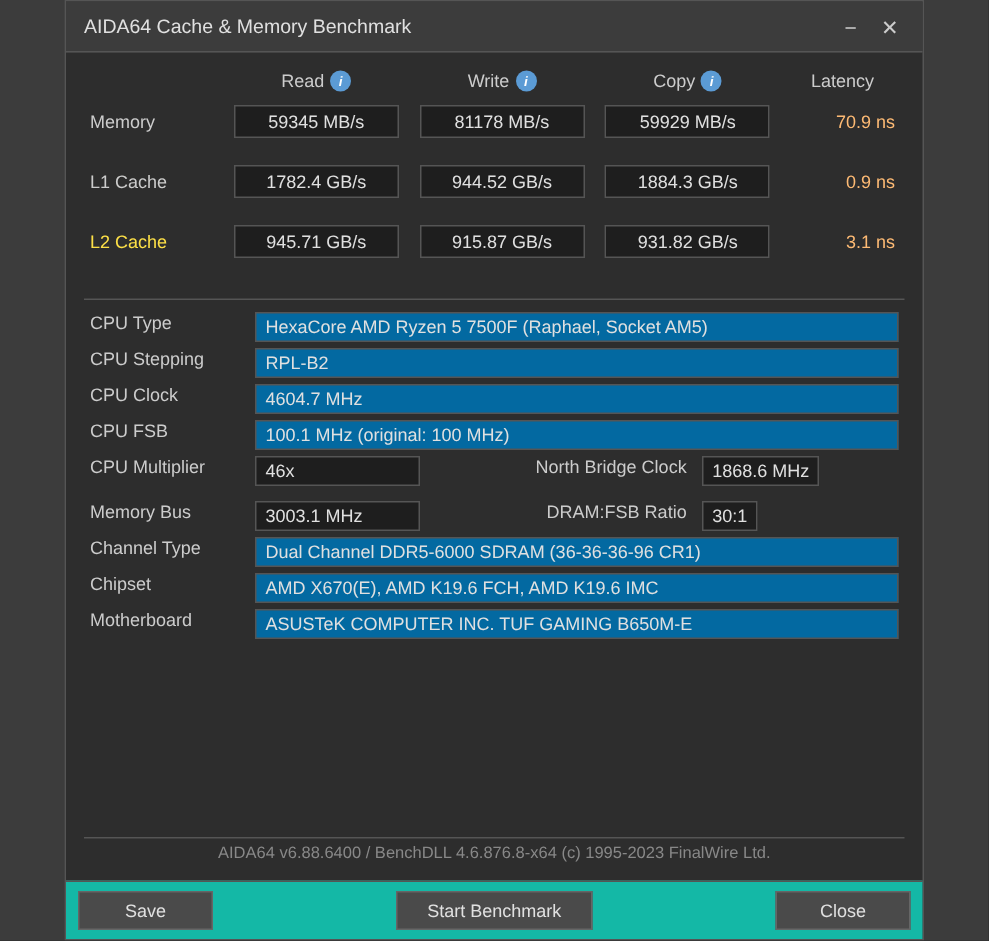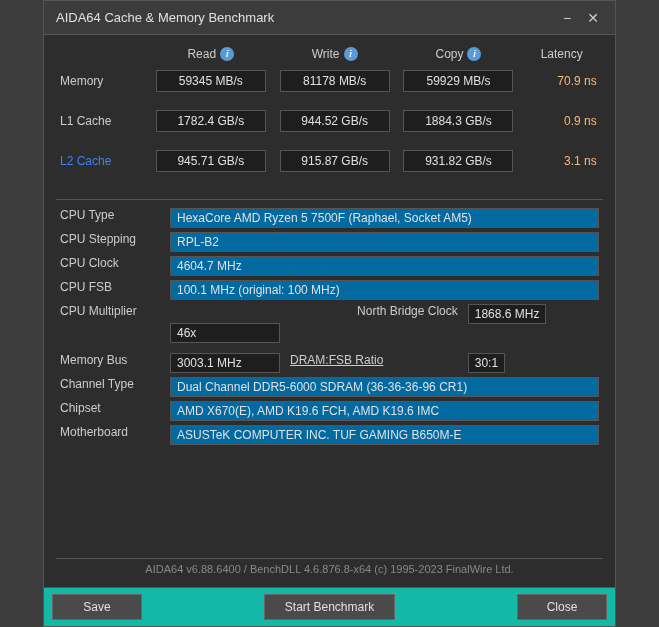--- a/index.html
+++ b/index.html
@@ -239,21 +239,21 @@
       <td class="col-label" style="color:#ccc;margin-left:48px;">L1 Cache</td>
       <td class="col-read"><span class="bench-value">1782.4 GB/s</span></td>
       <td class="col-write"><span class="bench-value">944.52 GB/s</span></td>
       <td class="col-copy"><span class="bench-value">1884.3 GB/s</span></td>
       <td class="col-latency"><span class="latency-value">0.9 ns</span></td>
     </tr>
           <tr class="spacer-row">
             <td colspan="5" style="height:4px;"></td>
           </tr>
           <tr class="bench-row">
-      <td class="col-label" style="color:#3b82f6;">L2 Cache</td>
+      <td class="col-label" style="color:#fde047;">L2 Cache</td>
       <td class="col-read"><span class="bench-value">945.71 GB/s</span></td>
       <td class="col-write"><span class="bench-value">915.87 GB/s</span></td>
       <td class="col-copy"><span class="bench-value">931.82 GB/s</span></td>
       <td class="col-latency"><span class="latency-value">3.1 ns</span></td>
     </tr>
           <tr class="spacer-row">
             <td colspan="5" style="height:4px;"></td>
           </tr>
         </tbody>
     </table>
@@ -287,37 +287,37 @@
         <tr>
           <td class="info-label">CPU FSB</td>
           <td colspan="3">
             <span class="info-box-wide">100.1 MHz  (original: 100 MHz)</span>
           </td>
         </tr>
 
         <tr>
           <td class="info-label">CPU Multiplier</td>
           <td style="width:120px;">
-            <span class="info-box" style="width:110px;margin-top:19px;">46x</span>
+            <span class="info-box" style="width:110px;">46x</span>
           </td>
           <td style="text-align:right; color:#ccc; padding-right:6px; white-space:nowrap;">North Bridge Clock</td>
           <td>
             <span class="info-box">1868.6 MHz</span>
           </td>
         </tr>
         <tr>
             <td colspan="4" style="height:6px;"></td>
           </tr>
 
         <tr>
           <td class="info-label">Memory Bus</td>
           <td>
             <span class="info-box" style="width:110px;">3003.1 MHz</span>
           </td>
-          <td style="text-align:left; color:#ccc; padding-right:6px; white-space:nowrap;text-decoration:underline;">DRAM:FSB Ratio</td>
+          <td style="text-align:right; color:#ccc; padding-right:6px; white-space:nowrap;">DRAM:FSB Ratio</td>
           <td>
             <span class="info-box">30:1</span>
           </td>
         </tr>
 
         <tr>
           <td class="info-label">Channel Type</td>
           <td colspan="3">
             <span class="info-box-wide">Dual Channel DDR5-6000 SDRAM  (36-36-36-96 CR1)</span>
           </td>

